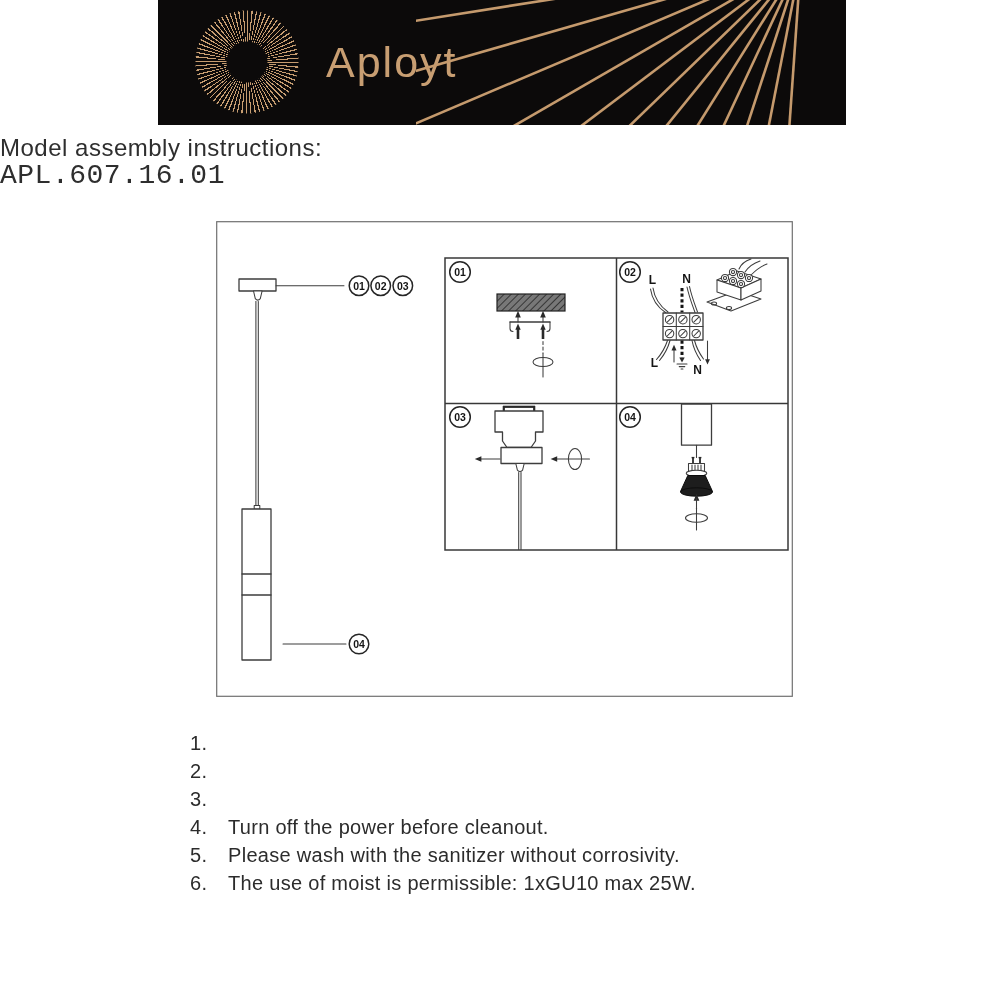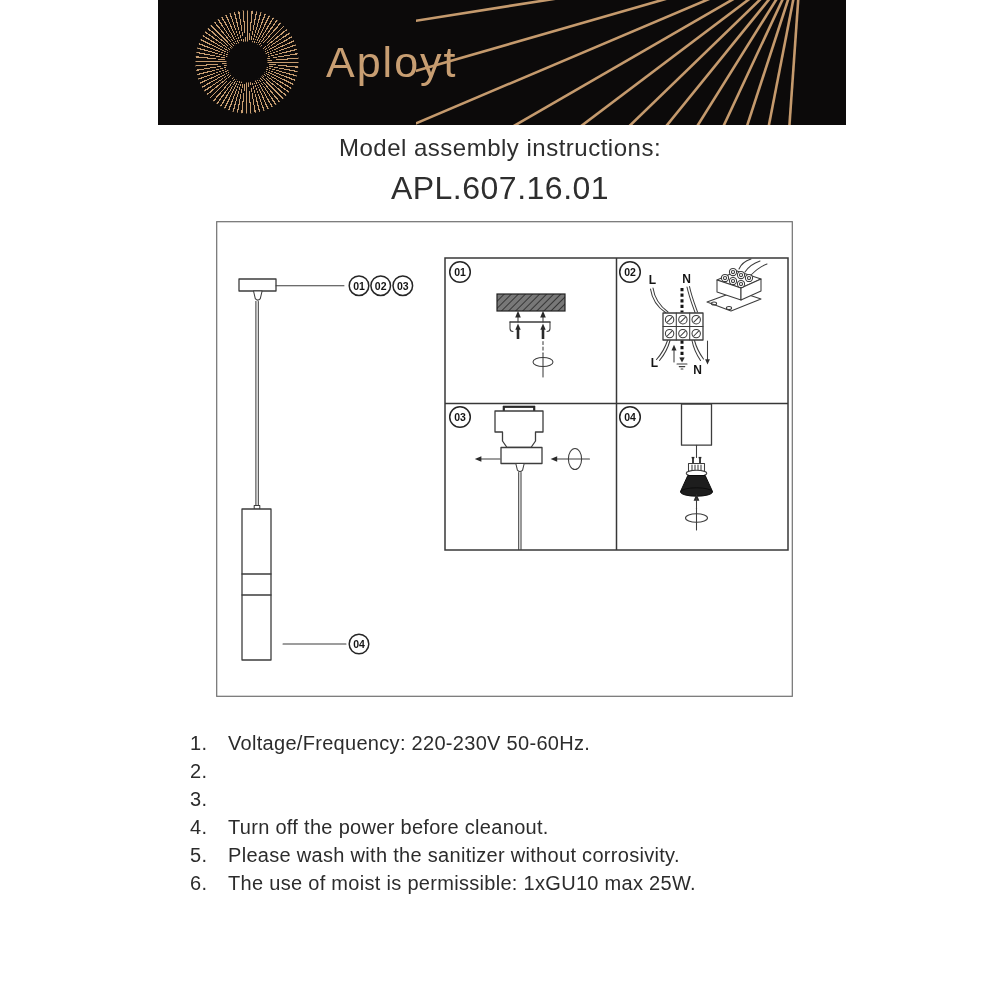--- a/index.html
+++ b/index.html
@@ -10,23 +10,23 @@
   .banner{position:absolute;left:158px;top:0;width:688px;height:125px;background:#0c0a0a;overflow:hidden;}
   .sunburst{position:absolute;left:34px;top:7px;width:110px;height:110px;border-radius:50%;
     background:repeating-conic-gradient(#c79d71 0deg 1.5deg, rgba(0,0,0,0) 1.5deg 5deg);
     -webkit-mask:radial-gradient(circle closest-side, transparent 0 20px, #000 21px 51px, transparent 52px);
     mask:radial-gradient(circle closest-side, transparent 0 20px, #000 21px 51px, transparent 52px);}
   .brand{position:absolute;left:168px;top:0;height:125px;display:flex;align-items:center;
     font-size:43px;letter-spacing:2px;color:#c89e72;}
   .rays{position:absolute;right:0;top:0;}
 
   
-  .titleblock{position:absolute;left:0;top:135px;width:1000px;text-align:center;color:#2e2e2e;}
+  .titleblock{position:absolute;left:0;top:135px;width:1000px;color:#2e2e2e;}
   .t1{font-size:24px;line-height:26px;letter-spacing:0.5px;}
-  .t2{font-size:32px;line-height:26px;margin-top:14px;letter-spacing:0.5px;}
+  .t2{font-size:28px;line-height:26px;margin-top:2px;letter-spacing:0.5px;font-family:Liberation Mono, monospace;}
 
   
   .diagram{position:absolute;left:216px;top:221px;width:577px;height:476px;}
   .ln{stroke:#3d3d3d;stroke-width:1.3;fill:none;stroke-linecap:round;stroke-linejoin:round;}
   .thin{stroke-width:1.05;}
   .fillw{fill:#fff;}
   .grid{stroke:#383838;stroke-width:1.5;fill:none;}
   .outer{stroke:#707070;stroke-width:1.2;fill:none;}
   .earth{stroke:#151515;stroke-width:3;stroke-dasharray:3.2 2.4;fill:none;}
   .dash{stroke-dasharray:3 2.6;}
@@ -278,21 +278,20 @@
         <ellipse cx="480.5" cy="297" rx="11" ry="4.3" class="ln thin"></ellipse>
         <line x1="480.5" y1="287.5" x2="480.5" y2="309" class="ln thin"></line>
       </g>
     </g>
   </svg>
   </div>
 
   <ol class="instructions">
     <li>
       <span class="num">1.</span>
-      <span class="txt">Voltage/Frequency: 220-230V 50-60Hz.</span>
     </li>
     <li>
       <span class="num">2.</span>
     </li>
     <li>
       <span class="num">3.</span>
     </li>
     <li>
       <span class="num">4.</span>
       <span class="txt">Turn off the power before cleanout.</span>

